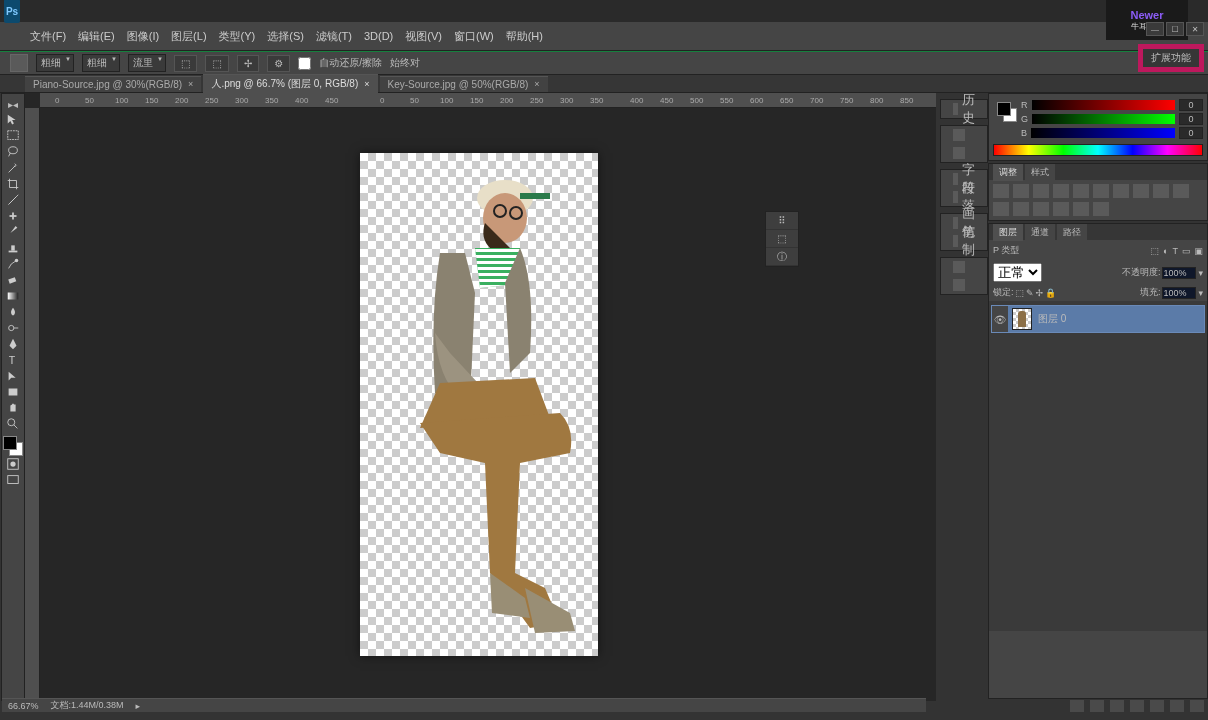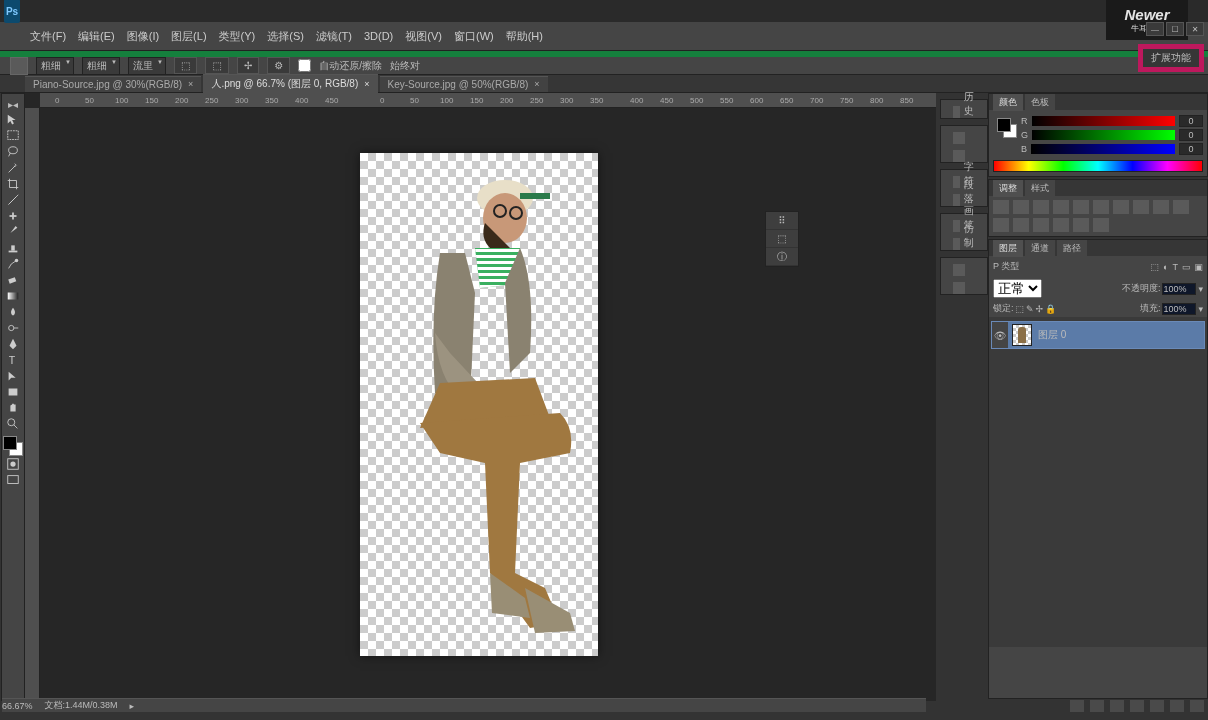--- a/index.html
+++ b/index.html
@@ -1,21 +1,21 @@
 <!DOCTYPE html>
 <html><head>
 <meta charset="utf-8">
 <style>
 * { margin: 0; padding: 0; box-sizing: border-box; user-select: none; }
 body { width: 1208px; height: 720px; background: #333333; font-family: Arial, sans-serif; font-size: 10px; color: #bbb; overflow: hidden; position: relative; }
 .top-bar { height: 22px; background: #2a2a2a; display: flex; align-items: center; padding: 0 4px; }
 .ps-logo { width: 16px; height: 24px; background: #0c4a6e; color: #7fc9ff; display: flex; align-items: center; justify-content: center; font-weight: bold; font-size: 10px; border-radius: 2px; margin-right: 8px; }
 .menu-bar { height: 22px; background: #454545; display: flex; align-items: center; padding: 14px 30px; border-bottom: 1px solid #222; }
 .menu-bar span { margin-right: 12px; color: #ccc; cursor: pointer; font-size: 11px; }
-.options-bar { height: 24px; background: #454545; display: flex; align-items: center; padding: 0 10px; border-top: 6px solid #15803d; border-bottom: 1px solid #222; }
+.options-bar { height: 24px; background: #454545; display: flex; align-items: center; padding: 0 10px; border-top: 1px solid #15803d; border-bottom: 1px solid #222; }
 .options-bar > * { margin-right: 8px; }
 .opt-icon { width: 18px; height: 18px; background: #5a5a5a; border: 1px solid #666; }
 .opt-dd { background: #3a3a3a; border: 1px solid #222; padding: 1px 12px 1px 4px; font-size: 10px; position: relative; }
 .opt-dd::after { content: '▼'; position: absolute; right: 2px; font-size: 6px; }
 .opt-btn { background: #3a3a3a; border: 1px solid #555; padding: 2px 6px; font-size: 10px; }
 .doc-tabs { height: 18px; background: #363636; display: flex; align-items: center; padding-left: 25px; border-bottom: 1px solid #222; }
 .doc-tab { padding: 2px 8px; font-size: 10px; color: #aaa; background: #424242; margin-right: 2px; border-top: 1px solid #555; display: flex; align-items: center; }
 .doc-tab.active { background: #4f4f4f; color: #ddd; }
 .doc-tab span.close { margin-left: 6px; font-size: 9px; }
 .workspace { display: flex; height: 608px; }
@@ -31,21 +31,21 @@
 .ruler-v { position: absolute; left: 0; top: 15px; bottom: 0; width: 15px; background: #4f4f4f; border-right: 1px solid #222; }
 .canvas-bg { position: absolute; left: 335px; top: 60px; width: 238px; height: 503px; 
   background-image: linear-gradient(45deg, #ccc 25%, transparent 25%), linear-gradient(-45deg, #ccc 25%, transparent 25%), linear-gradient(45deg, transparent 75%, #ccc 75%), linear-gradient(-45deg, transparent 75%, #ccc 75%);
   background-size: 16px 16px; background-position: 0 0, 0 8px, 8px -8px, -8px 0; background-color: #fff; box-shadow: 0 0 10px rgba(0,0,0,0.5); overflow: hidden; }
 .canvas-bg svg { position: absolute; }
 .mini-panel { position: absolute; left: 740px; top: 118px; width: 34px; background: #3e3e3e; border: 1px solid #222; display: flex; flex-direction: column; }
 .mini-panel > div { height: 18px; display: flex; align-items: center; justify-content: center; border-bottom: 1px solid #333; }
 .right-side { width: 272px; display: flex; }
 .icon-dock { width: 48px; display: flex; flex-direction: column; padding-top: 6px; margin-left: 4px; }
 .dock-group { background: #454545; border: 1px solid #222; margin-bottom: 6px; }
-.dock-item { height: 18px; display: flex; align-items: flex-end; padding: 0 12px; font-size: 10px; gap: 4px; }
+.dock-item { height: 18px; display: flex; align-items: center; padding: 0 12px; font-size: 13px; gap: 4px; }
 .dock-item .ico { width: 12px; height: 12px; background: #5a5a5a; }
 .panels { flex: 1; display: flex; flex-direction: column; }
 .panel { background: #454545; border: 1px solid #222; margin-bottom: 2px; }
 .panel-tabs { height: 16px; background: #363636; display: flex; align-items: center; padding: 0 4px; font-size: 9px; }
 .panel-tabs span { padding: 2px 6px; background: #454545; margin-right: 2px; }
 .panel-tabs span.active { background: #4f4f4f; color: #ddd; }
 .color-panel { padding: 4px; }
 .slider-row { display: flex; align-items: center; height: 14px; gap: 4px; font-size: 9px; }
 .slider-row .track { flex: 1; height: 10px; position: relative; }
 .slider-row .track.r { background: linear-gradient(to right, #000, #f00); }
@@ -60,24 +60,24 @@
 .layers-sub .r { display: flex; align-items: center; gap: 2px; }
 .layers-sub input { width: 34px; background: #0f172a; border: 1px solid #222; color: #bbb; font-size: 9px; }
 .layer-list { height: 330px; overflow: auto; background: #3a3a3a; padding-top: 4px; }
 .layer-item { display: flex; align-items: center; height: 28px; background: #5b7ba8; border: 1px solid #6a8ab8; margin: 0 2px; }
 .layer-item .eye { width: 16px; font-size: 10px; text-align: center; background: #454545; margin-right: 4px; height: 100%; display: flex; align-items: center; justify-content: center; }
 .layer-item .thumb { width: 20px; height: 22px; background-image: linear-gradient(45deg,#ccc 25%,transparent 25%),linear-gradient(-45deg,#ccc 25%,transparent 25%),linear-gradient(45deg,transparent 75%,#ccc 75%),linear-gradient(-45deg,transparent 75%,#ccc 75%); background-size:6px 6px; background-position: 0 0,0 3px,3px -3px,-3px 0; background-color:#fff; border: 1px solid #222; margin-right: 6px; position: relative; }
 .layer-item .thumb::after { content: ''; position: absolute; top: 2px; left: 5px; width: 8px; height: 16px; background: #8b6f47; border-radius: 3px 3px 0 0; }
 .swatch-box { width: 20px; height: 20px; position: relative; margin: 4px; }
 .swatch-box .fgb { position: absolute; width: 14px; height: 14px; background: #000; border: 1px solid #888; z-index: 2; }
 .swatch-box .bgb { position: absolute; width: 14px; height: 14px; background: #fff; border: 1px solid #888; right: 0; bottom: 0; }
-.status-bar { position: absolute; bottom: 8px; left: 2px; right: 0; height: 14px; background: #454545; display: flex; align-items: center; padding: 0 0; font-size: 9px; border-top: 1px solid #555; width: 924px; }
+.status-bar { position: absolute; bottom: 8px; left: 2px; right: 0; height: 14px; background: #454545; display: flex; align-items: center; padding: 0 6px; font-size: 9px; border-top: 1px solid #555; width: 924px; }
 .status-bar > span { margin-right: 12px; }
 .logo-badge { position: absolute; top: 0; right: 20px; width: 82px; height: 40px; background: #1a1a1a; display: flex; flex-direction: column; align-items: center; justify-content: center; }
-.logo-badge .t1 { color: #e5e5e5; font-style: italic; font-weight: bold; font-size: 15px; }
+.logo-badge .t1 { color: #8b5cf6; font-weight: bold; font-size: 11px; }
 .logo-badge .t2 { color: #ddd; font-size: 8px; }
 .window-ctrls { position: absolute; top: 22px; right: 4px; display: flex; gap: 2px; }
 .window-ctrls div { width: 18px; height: 14px; background: #3a3a3a; border: 1px solid #555; display: flex; align-items: center; justify-content: center; font-size: 8px; }
 .opt-top-right { position: absolute; top: 44px; right: 4px; background: #363636; border: 5px solid #be185d; padding: 2px 8px; font-size: 10px; }
 .bottom-icons { position: absolute; bottom: 8px; right: 4px; display: flex; gap: 6px; }
 .bottom-icons div { width: 14px; height: 12px; background: #4a4a4a; }
 </style>
 </head>
 <body>
 
@@ -383,24 +383,20 @@
             <span class="ico"></span>
           </div>
         <div class="dock-item">
             <span class="ico"></span>
           </div>
       </div>
     </div>
 
     <div class="panels">
       <div class="panel">
-        <div class="panel-tabs">
-          <span class="active">颜色</span>
-          <span>色板</span>
-        </div>
         <div class="color-panel">
           <div style="display:flex">
             <div class="swatch-box">
                 <div class="fgb"></div>
                 <div class="bgb"></div>
               </div>
             <div style="flex:1">
               <div class="slider-row">
                   <span>R</span>
                   <div class="track r"></div>

